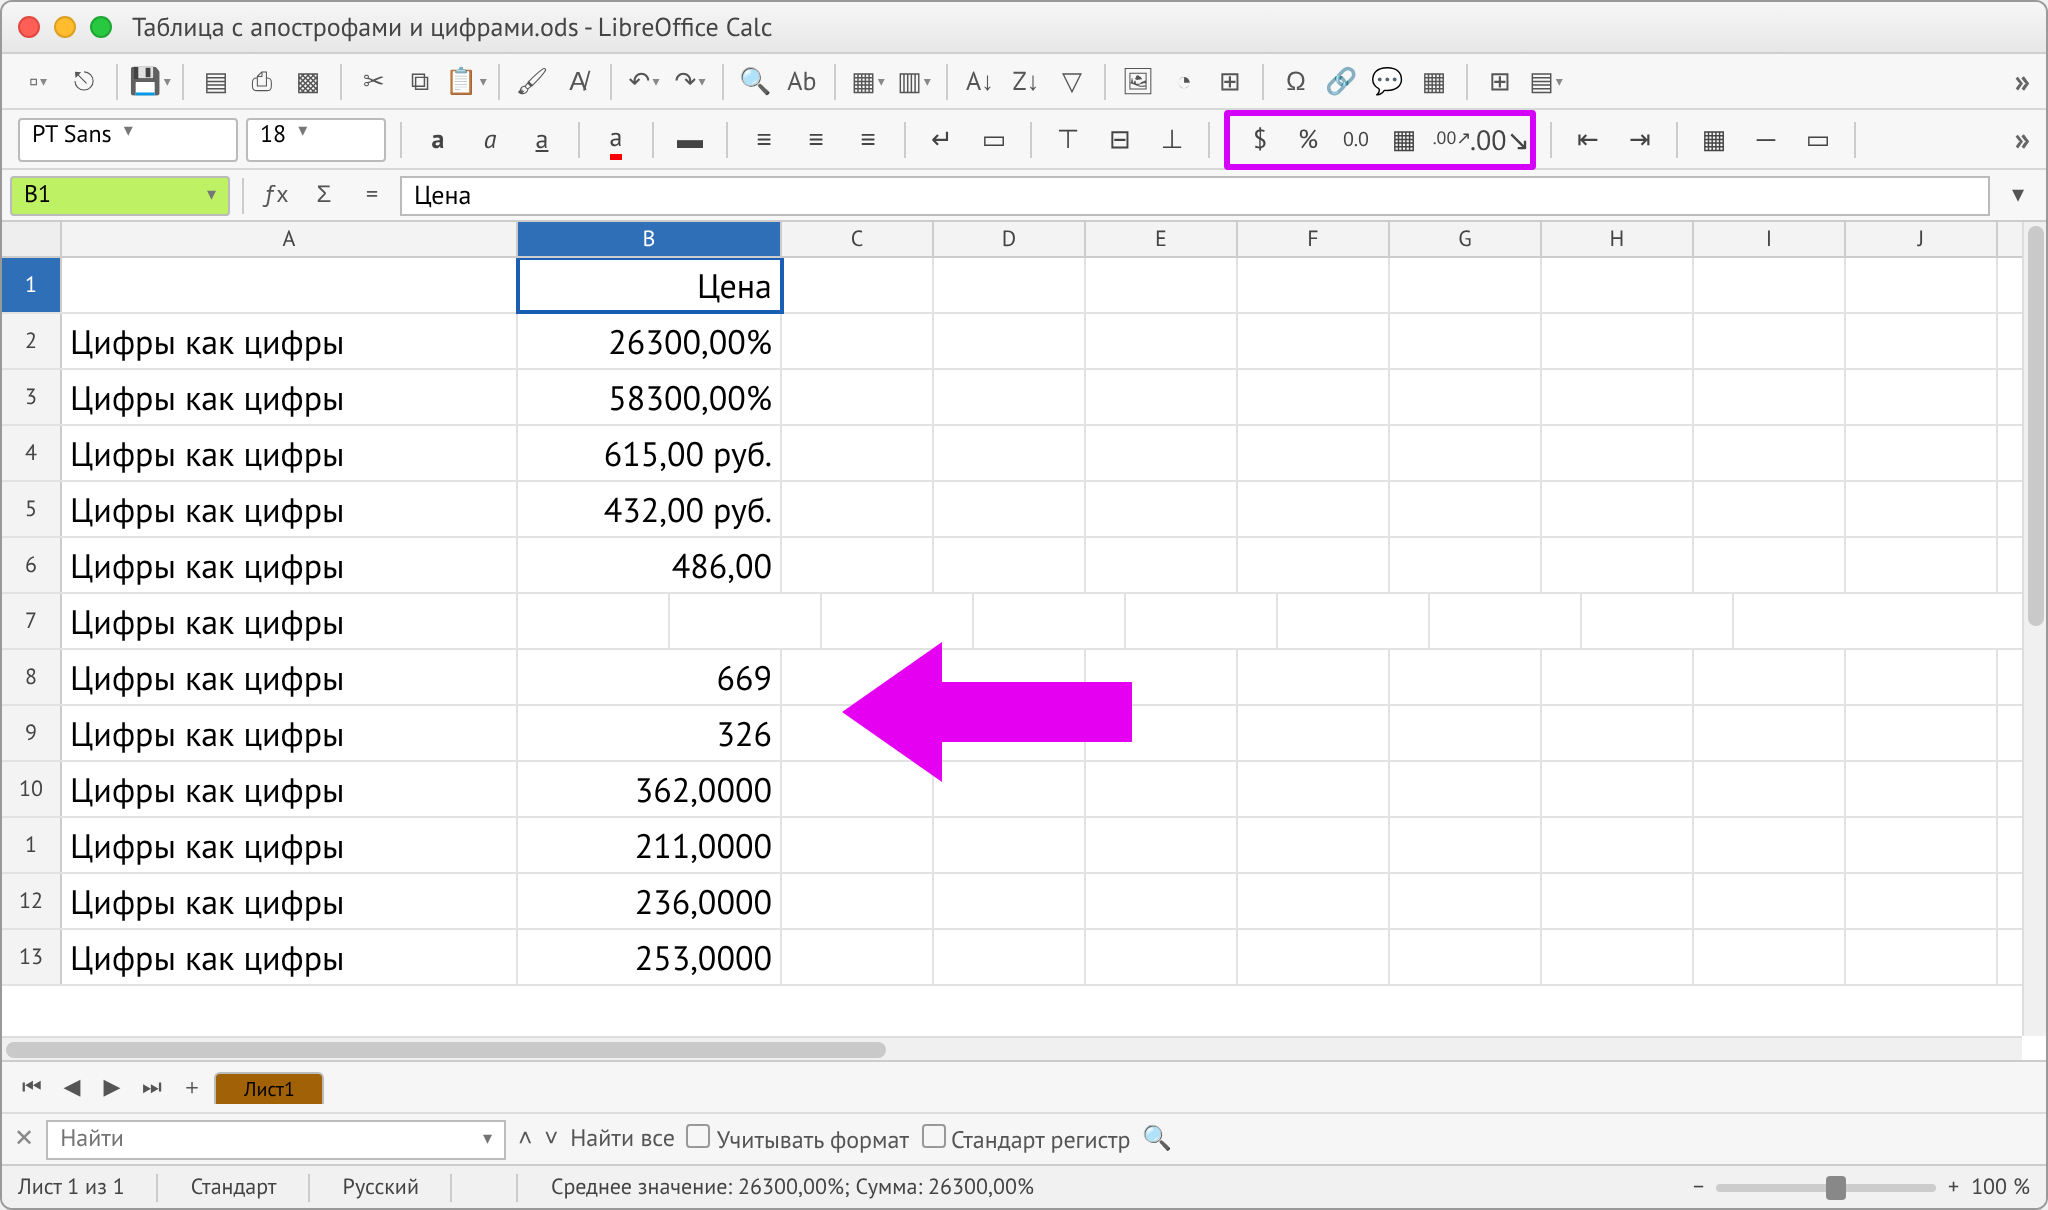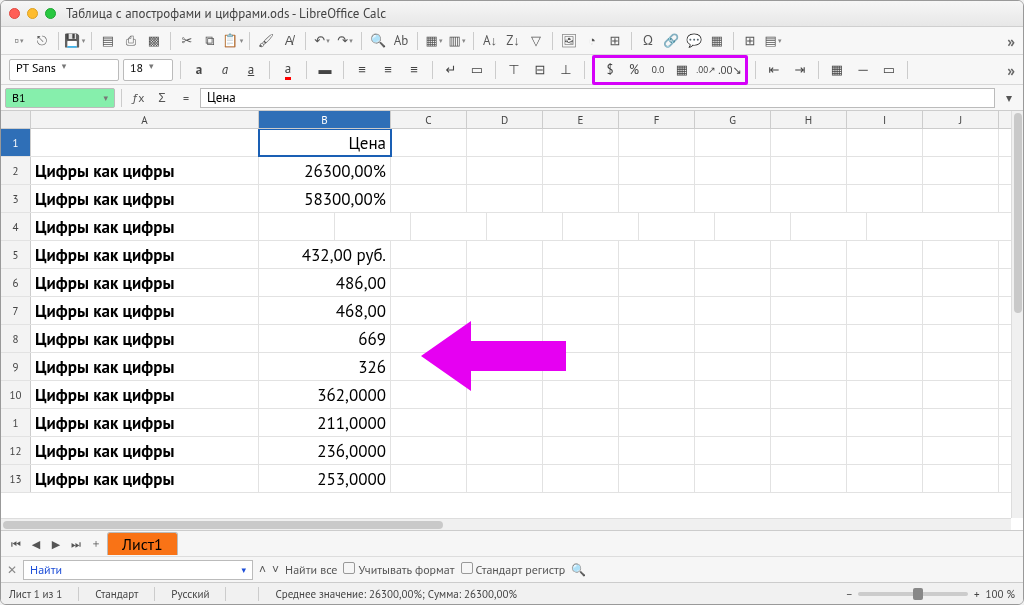--- a/index.html
+++ b/index.html
@@ -16,49 +16,49 @@
 .toolbar .sep{width:1px;height:18px;background:#ccc;margin:0 3px}
 .toolbar .drop::after{content:"▾";font-size:7px;margin-left:1px;color:#888}
 .more{margin-left:auto;font-weight:bold;color:#666}
 .fmtrow{height:30px;background:#f7f7f7;border-bottom:1px solid #d8d8d8;display:flex;align-items:center;padding:0 8px;gap:4px}
 .combo{height:22px;border:1px solid #bbb;background:#fff;display:flex;align-items:flex-start;padding:0 6px;font-size:12px;border-radius:2px}
 .combo .arr{margin-left:6px;font-size:9px;color:#777}
 .fmtrow .ico{width:22px;height:22px;display:flex;align-items:center;justify-content:center;color:#444;font-size:13px;cursor:pointer;border-radius:2px}
 .fmtrow .sep{width:1px;height:18px;background:#ccc;margin:0 3px}
 .numgrp{display:flex;align-items:center;gap:2px;border:3px solid #d500f9;padding:1px 4px;border-radius:2px}
 .cellbar{height:26px;background:#f7f7f7;border-bottom:1px solid #ccc;display:flex;align-items:center;padding:0 4px;gap:4px}
-.nmcombo{width:110px;height:20px;border:1px solid #bbb;background:#86efac;display:flex;align-items:center;padding:0 6px;font-size:12px;border-radius:2px}
+.nmcombo{width:110px;height:20px;border:1px solid #bbb;background:#bef264;display:flex;align-items:center;padding:0 6px;font-size:12px;border-radius:2px}
 .nmcombo .arr{margin-left:auto;font-size:9px;color:#777}
 .cellbar .sep{width:1px;height:18px;background:#ccc;margin:0 2px}
 .cellbar .ico{width:20px;height:20px;display:flex;align-items:center;justify-content:center;color:#555;font-size:12px;cursor:pointer}
 .formula{flex:1;height:20px;border:1px solid #bbb;background:#fff;padding:0 6px;font-size:13px;display:flex;align-items:center}
 .gridwrap{flex:1;overflow:hidden;position:relative;background:#fff}
 .sheet{position:absolute;inset:0}
 .colhdr{display:flex;height:18px;background:#f3f3f3;border-bottom:1px solid #ccc}
 .corner{width:30px;border-right:1px solid #ccc;background:#eee}
 .ch{border-right:1px solid #ccc;display:flex;align-items:center;justify-content:center;font-size:11px;color:#444}
 .ch.sel{background:#2f6fb7;color:#fff}
 .ch.A{width:228px}.ch.B{width:132px}.ch.C{width:76px}.ch.D{width:76px}.ch.E{width:76px}.ch.F{width:76px}.ch.G{width:76px}.ch.H{width:76px}.ch.I{width:76px}.ch.J{width:76px}
 .rows{position:absolute;top:18px;left:0;right:0;bottom:0;overflow:hidden}
 .row{display:flex;height:28px;border-bottom:1px solid #e2e2e2}
 .rh{width:30px;border-right:1px solid #ccc;background:#f3f3f3;display:flex;align-items:center;justify-content:center;font-size:11px;color:#444}
 .rh.sel{background:#2f6fb7;color:#fff}
 .cell{border-right:1px solid #e2e2e2;display:flex;align-items:center;padding:0 4px;font-size:17px;overflow:hidden;white-space:nowrap}
-.cell.A{width:228px;font-weight:bold}
+.cell.A{width:228px;font-weight:normal}
 .cell.B{width:132px;justify-content:flex-end;font-size:17px}
 .cell.C,.cell.D,.cell.E,.cell.F,.cell.G,.cell.H,.cell.I,.cell.J{width:76px}
 .activecell{outline:2px solid #1a5fb4;outline-offset:-1px;background:#fff}
 .arrow{position:absolute;left:420px;top:200px;pointer-events:none}
 .arrow svg{width:150px;height:90px}
 .sheet-tabs{height:26px;background:#f6f6f6;border-top:1px solid #ccc;display:flex;align-items:center;padding:0 6px;gap:2px}
 .sheet-tabs .nav{width:18px;height:18px;display:flex;align-items:center;justify-content:center;font-size:11px;color:#555;cursor:pointer}
-.tab{padding:1px 14px;background:#f97316;border:1px solid #bbb;border-bottom:none;font-size:16px;border-radius:3px 3px 0 0}
+.tab{padding:1px 14px;background:#a16207;border:1px solid #bbb;border-bottom:none;font-size:10px;border-radius:3px 3px 0 0}
 .findbar{height:26px;background:#f6f6f6;border-top:1px solid #ddd;display:flex;align-items:center;padding:0 6px;gap:6px;font-size:12px;color:#555}
 .findbar .x{color:#888;cursor:pointer}
-.findbox{flex:0 0 230px;height:20px;border:1px solid #bbb;background:#fff;display:flex;align-items:center;padding:0 6px;color:#1d4ed8}
+.findbox{flex:0 0 230px;height:20px;border:1px solid #bbb;background:#fff;display:flex;align-items:center;padding:0 6px;color:#737373}
 .findbox .arr{margin-left:auto;font-size:9px}
 .chk{width:12px;height:12px;border:1px solid #999;border-radius:2px;display:inline-block;margin-right:3px}
 .statusbar{height:22px;background:#f1f1f1;border-top:1px solid #ccc;display:flex;align-items:center;font-size:11px;color:#444;padding:0 8px;gap:16px}
 .statusbar .sep{width:1px;height:14px;background:#ccc}
 .zoom{margin-left:auto;display:flex;align-items:center;gap:6px}
 .zslider{width:110px;height:4px;background:#ccc;border-radius:2px;position:relative}
 .zslider .knob{position:absolute;left:50%;top:-4px;width:10px;height:12px;background:#888;border-radius:2px}
 .scrollbar-h{position:absolute;left:0;right:12px;bottom:0;height:12px;background:#f0f0f0;border-top:1px solid #ddd}
 .scrollbar-h .thumb{position:absolute;left:2px;top:2px;height:8px;width:440px;background:#c9c9c9;border-radius:4px}
 .scrollbar-v{position:absolute;top:0;right:0;bottom:12px;width:12px;background:#f0f0f0;border-left:1px solid #ddd}
@@ -119,21 +119,21 @@
     <div class="ico">⊞</div>
     <div class="ico drop">▤</div>
     <div class="more">»</div>
   </div>
 
   <div class="fmtrow">
     <div class="combo" style="width:110px">
       <span>PT Sans</span>
         <span class="arr">▾</span>
     </div>
-    <div class="combo" style="width:50px">
+    <div class="combo" style="width:70px">
       <span>18</span>
         <span class="arr">▾</span>
     </div>
     <div class="sep"></div>
     <div class="ico" style="font-weight:bold">a</div>
     <div class="ico" style="font-style:italic">a</div>
     <div class="ico" style="text-decoration:underline">a</div>
     <div class="sep"></div>
     <div class="ico drop">
         <span style="border-bottom:3px solid red">a</span>
@@ -151,21 +151,21 @@
     <div class="ico">⊤</div>
     <div class="ico">⊟</div>
     <div class="ico">⊥</div>
     <div class="sep"></div>
     <div class="numgrp">
       <div class="ico">$</div>
       <div class="ico">%</div>
       <div class="ico" style="font-size:10px">0.0</div>
       <div class="ico">▦</div>
       <div class="ico" style="font-size:9px">.00↗</div>
-      <div class="ico" style="font-size:11px">.00↘</div>
+      <div class="ico" style="font-size:14px">.00↘</div>
     </div>
     <div class="sep"></div>
     <div class="ico">⇤</div>
     <div class="ico">⇥</div>
     <div class="sep"></div>
     <div class="ico drop">▦</div>
     <div class="ico drop">─</div>
     <div class="ico drop">▭</div>
     <div class="sep"></div>
     <div class="more">»</div>
@@ -237,20 +237,21 @@
             <div class="cell E"></div>
             <div class="cell F"></div>
             <div class="cell G"></div>
             <div class="cell H"></div>
             <div class="cell I"></div>
             <div class="cell J"></div>
           </div>
           <div class="row">
             <div class="rh">4</div>
             <div class="cell A">Цифры как цифры</div>
+            <div class="cell B">615,00 руб.</div>
             <div class="cell C"></div>
             <div class="cell D"></div>
             <div class="cell E"></div>
             <div class="cell F"></div>
             <div class="cell G"></div>
             <div class="cell H"></div>
             <div class="cell I"></div>
             <div class="cell J"></div>
           </div>
           <div class="row">
@@ -275,21 +276,20 @@
             <div class="cell E"></div>
             <div class="cell F"></div>
             <div class="cell G"></div>
             <div class="cell H"></div>
             <div class="cell I"></div>
             <div class="cell J"></div>
           </div>
           <div class="row">
             <div class="rh">7</div>
             <div class="cell A">Цифры как цифры</div>
-            <div class="cell B">468,00</div>
             <div class="cell C"></div>
             <div class="cell D"></div>
             <div class="cell E"></div>
             <div class="cell F"></div>
             <div class="cell G"></div>
             <div class="cell H"></div>
             <div class="cell I"></div>
             <div class="cell J"></div>
           </div>
           <div class="row">

